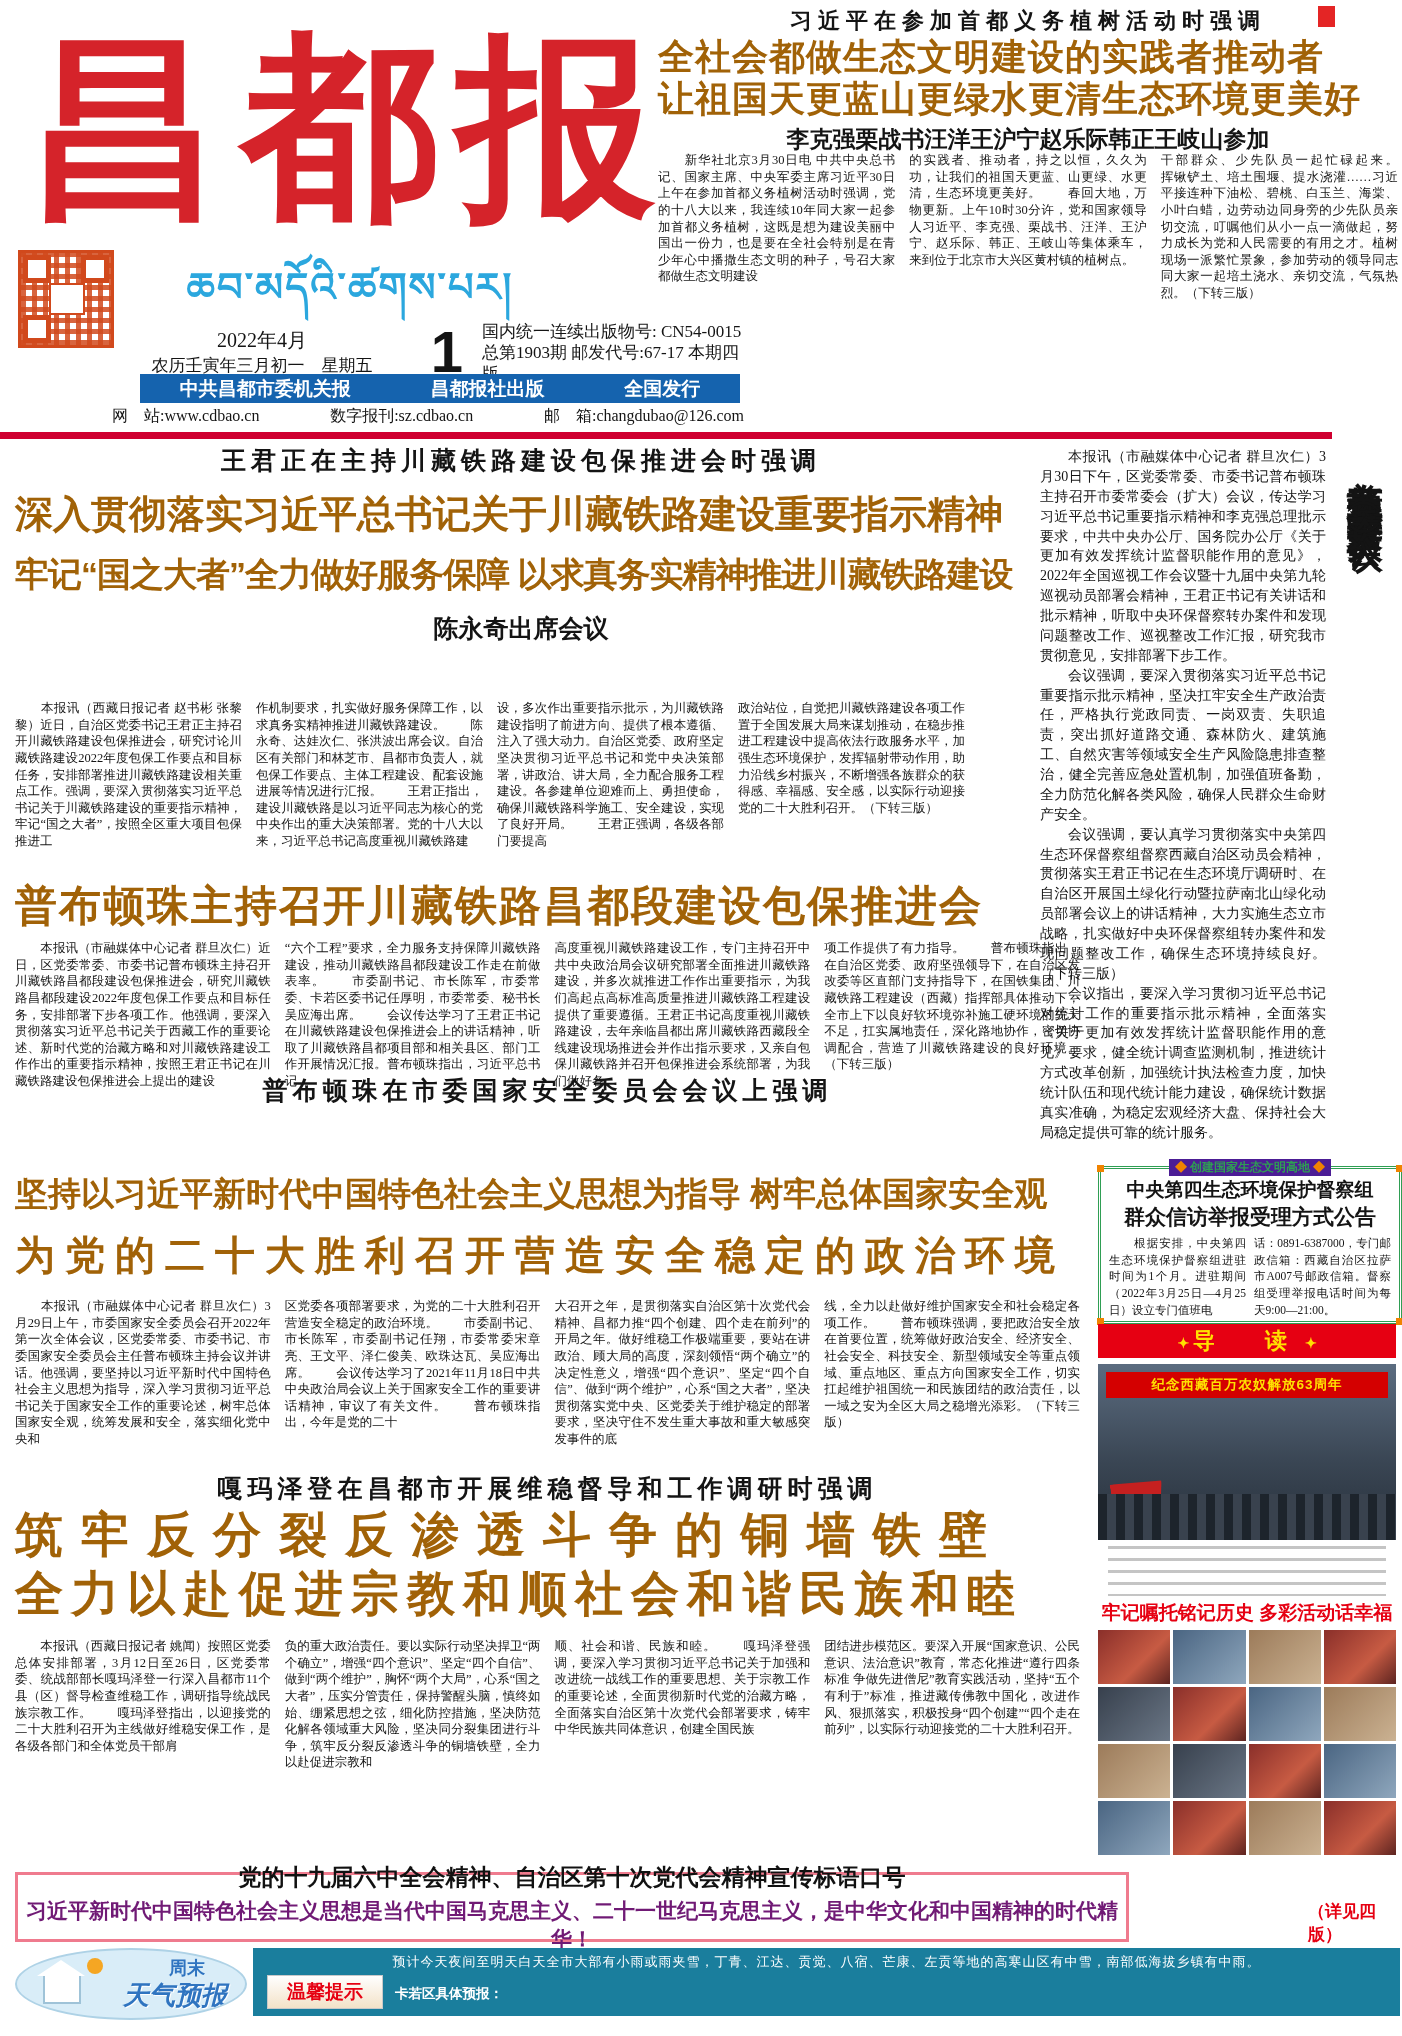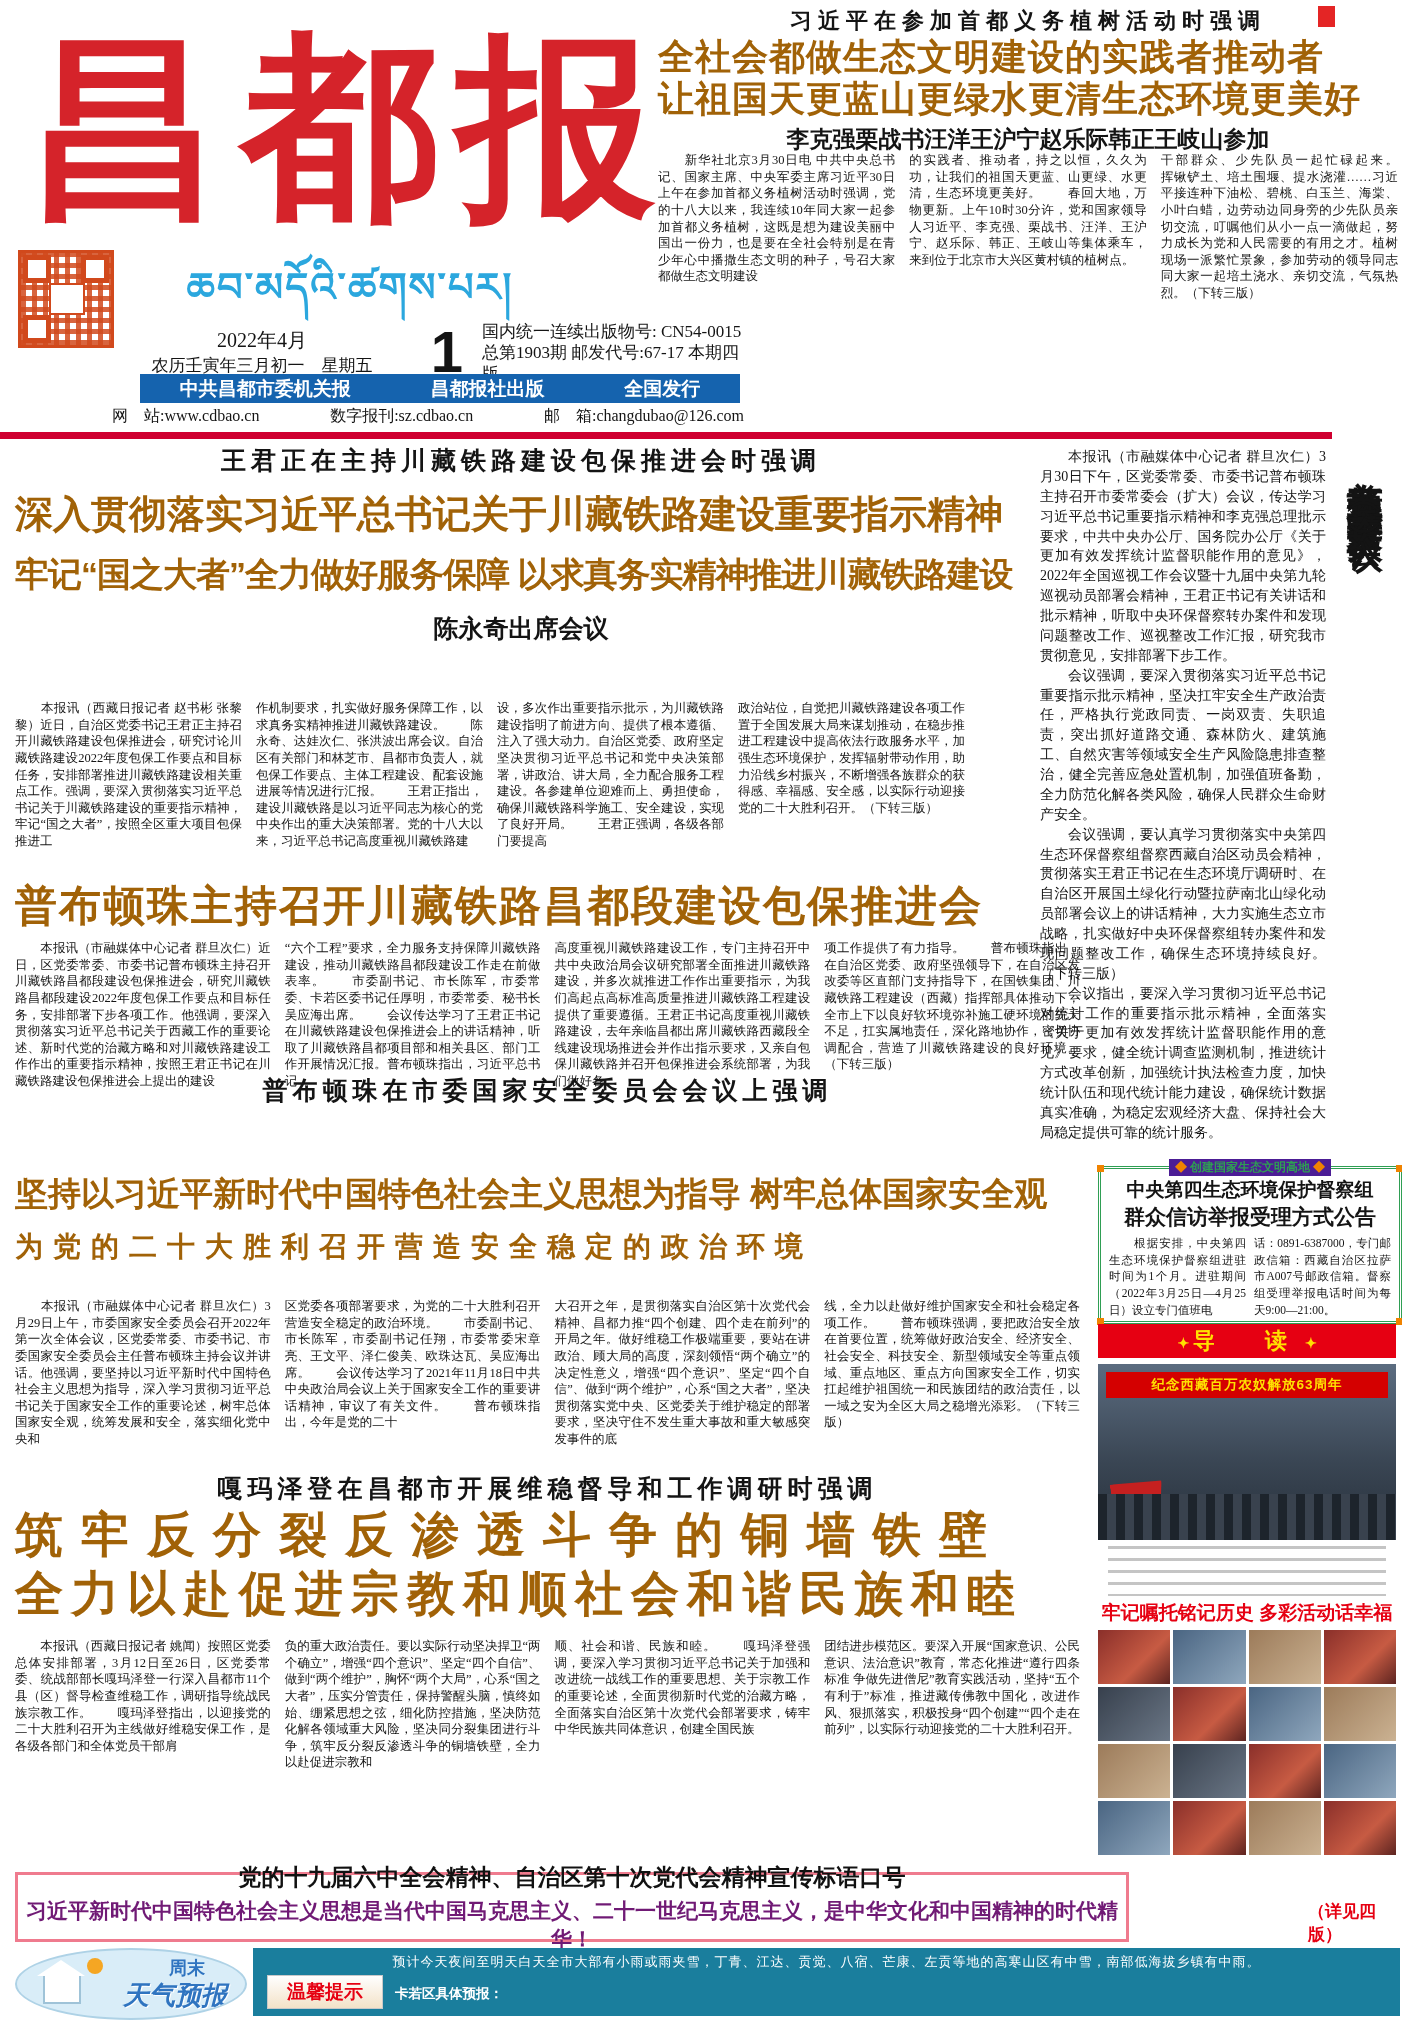--- a/index.html
+++ b/index.html
@@ -52,21 +52,21 @@
   .ccw{left:1040px;top:447px;width:286px;height:712px;text-align:justify;}
   .ccw p{margin:0;text-indent:2em;font-size:14px;line-height:1.42;}
   .vert-hl{left:1334px;top:452px;width:62px;height:706px;writing-mode:vertical-rl;text-orientation:upright;
            font-family:"Liberation Sans",sans-serif;font-weight:900;font-size:36px;letter-spacing:3px;line-height:62px;}
   
   .s3-head{left:15px;top:878px;width:1065px;font-size:42px;letter-spacing:2px;}
   .s3-body{left:15px;top:940px;width:1065px;height:180px;}
   
   .s4-kicker{left:15px;top:1074px;width:1065px;}
   .s4-h1{left:15px;top:1172px;width:1065px;font-size:33px;}
-  .s4-h2{left:15px;top:1228px;width:1065px;font-size:28px;letter-spacing:10px;}
+  .s4-h2{left:15px;top:1228px;width:1065px;font-size:40px;letter-spacing:10px;}
   .s4-body{left:15px;top:1298px;width:1065px;height:164px;}
   
   .s5-kicker{left:15px;top:1472px;width:1065px;}
   .s5-h1{left:15px;top:1503px;width:1065px;font-size:48px;letter-spacing:18px;}
   .s5-h2{left:15px;top:1562px;width:1065px;font-size:48px;letter-spacing:8px;}
   .s5-body{left:15px;top:1638px;width:1065px;height:230px;}
   
   .notice{left:1098px;top:1166px;width:298px;height:152px;border:3px double #2f9e53;background:#fff;}
   .notice b.corn{position:absolute;width:7px;height:7px;background:#f08300;}
   .notice b.c1{left:-4px;top:-4px}.notice b.c2{right:-4px;top:-4px}

